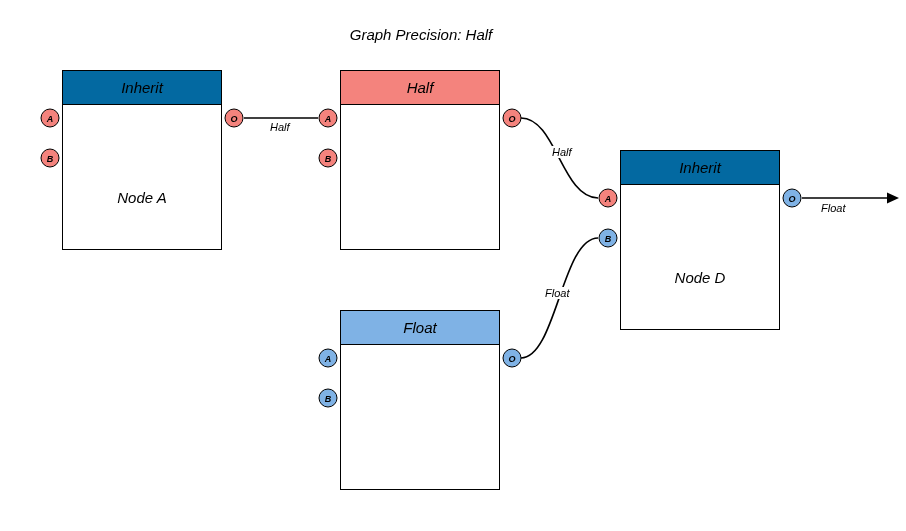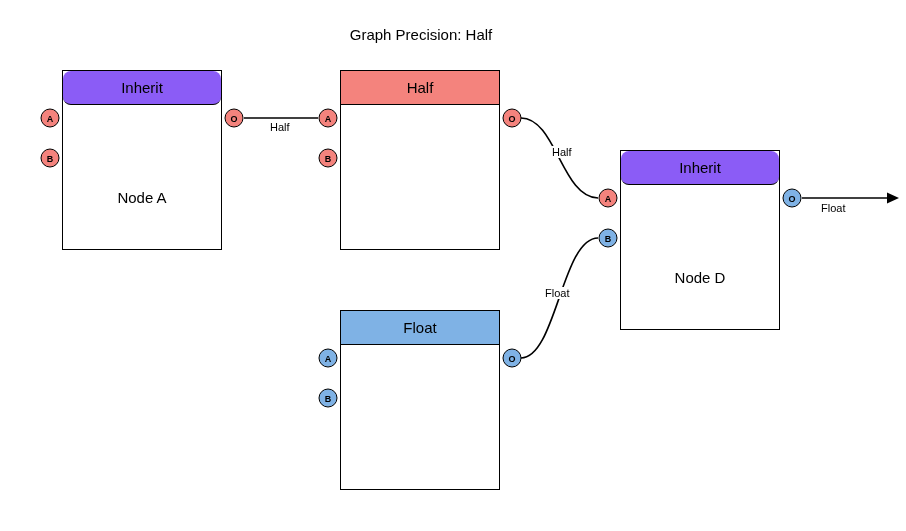--- a/index.html
+++ b/index.html
@@ -5,20 +5,21 @@
   * { margin: 0; padding: 0; box-sizing: border-box; }
   html, body { background: #ffffff; }
   body { font-family: "Liberation Sans", sans-serif; color: #000; }
 
   .canvas {
     position: relative;
     width: 906px;
     height: 531px;
     background: #ffffff;
     overflow: hidden;
+    font-style: italic;
   }
 
   .diagram-title {
     position: absolute;
     top: 26px;
     left: 421px;
     transform: translateX(-50%);
     font-size: 15px;
     white-space: nowrap;
   }
@@ -31,21 +32,21 @@
     background: #fff;
   }
   .node-header {
     height: 34px;
     border-bottom: 1px solid #000;
     display: flex;
     align-items: center;
     justify-content: center;
     font-size: 15px;
   }
-  .header-inherit { background: #8b5cf6; border-radius: 8px; }
+  .header-inherit { background: #0369a1; }
   .header-half    { background: #f4837d; }
   .header-float   { background: #7fb2e5; }
 
   .node-body {
     position: absolute;
     left: 0; right: 0; top: 34px; bottom: 0;
     display: flex;
     align-items: center;
     justify-content: center;
     font-size: 15px;

